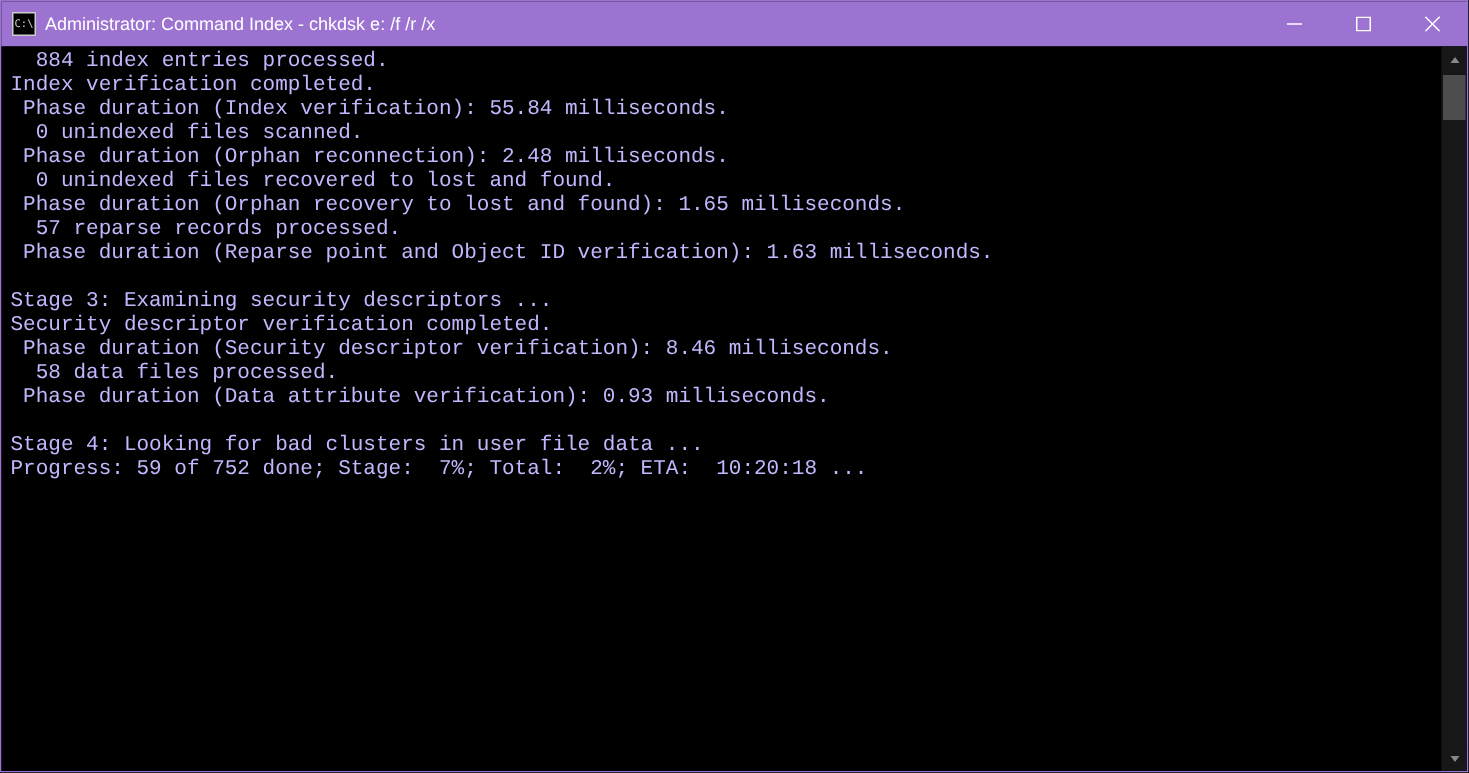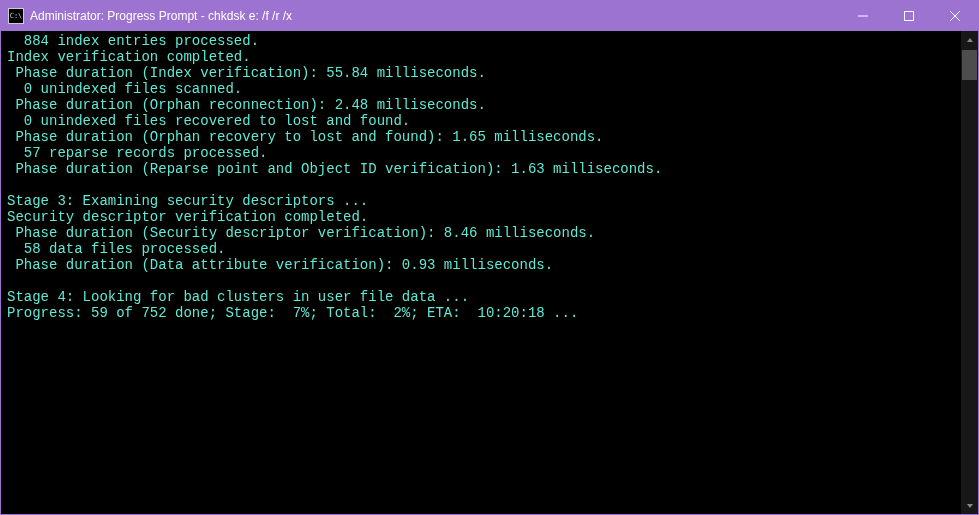--- a/index.html
+++ b/index.html
@@ -67,21 +67,21 @@
     }
     .content-wrap {
       flex: 1;
       display: flex;
       background: #000;
       overflow: hidden;
     }
     .terminal {
       flex: 1;
       background: #000;
-      color: #5eead4;
+      color: #c4b5fd;
       font-size: 14px;
       line-height: 16px;
       padding: 2px 6px;
       white-space: pre;
       overflow: hidden;
     }
     .scrollbar {
       width: 17px;
       background: #171717;
       display: flex;
@@ -113,21 +113,21 @@
     }
   </style>
 </head>
 <body>
 
 <div class="window">
   <div class="titlebar">
     <div class="titlebar-icon">
       <span>C:\</span>
     </div>
-    <span class="titlebar-title">Administrator: Progress Prompt - chkdsk  e: /f /r /x</span>
+    <span class="titlebar-title">Administrator: Command Index - chkdsk  e: /f /r /x</span>
     <div class="titlebar-buttons">
       <div class="titlebar-btn">
         <svg viewBox="0 0 10 10">
             <line x1="0" y1="5" x2="10" y2="5" stroke="#fff" stroke-width="1"></line>
           </svg>
       </div>
       <div class="titlebar-btn">
         <svg viewBox="0 0 10 10">
             <rect x="0.5" y="0.5" width="9" height="9" fill="none" stroke="#fff" stroke-width="1"></rect>
           </svg>

